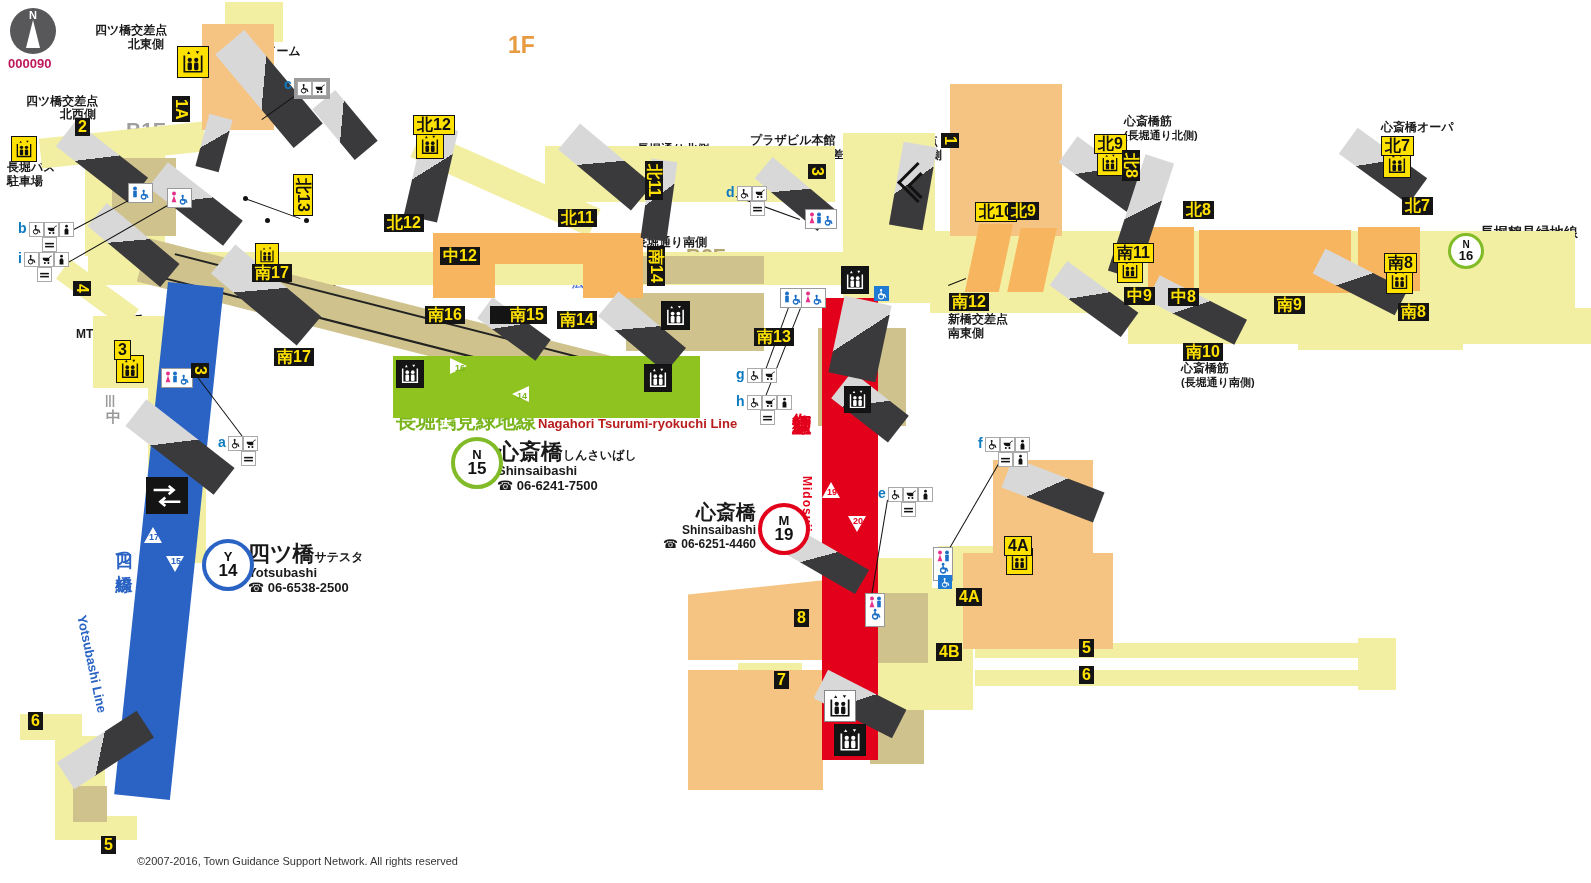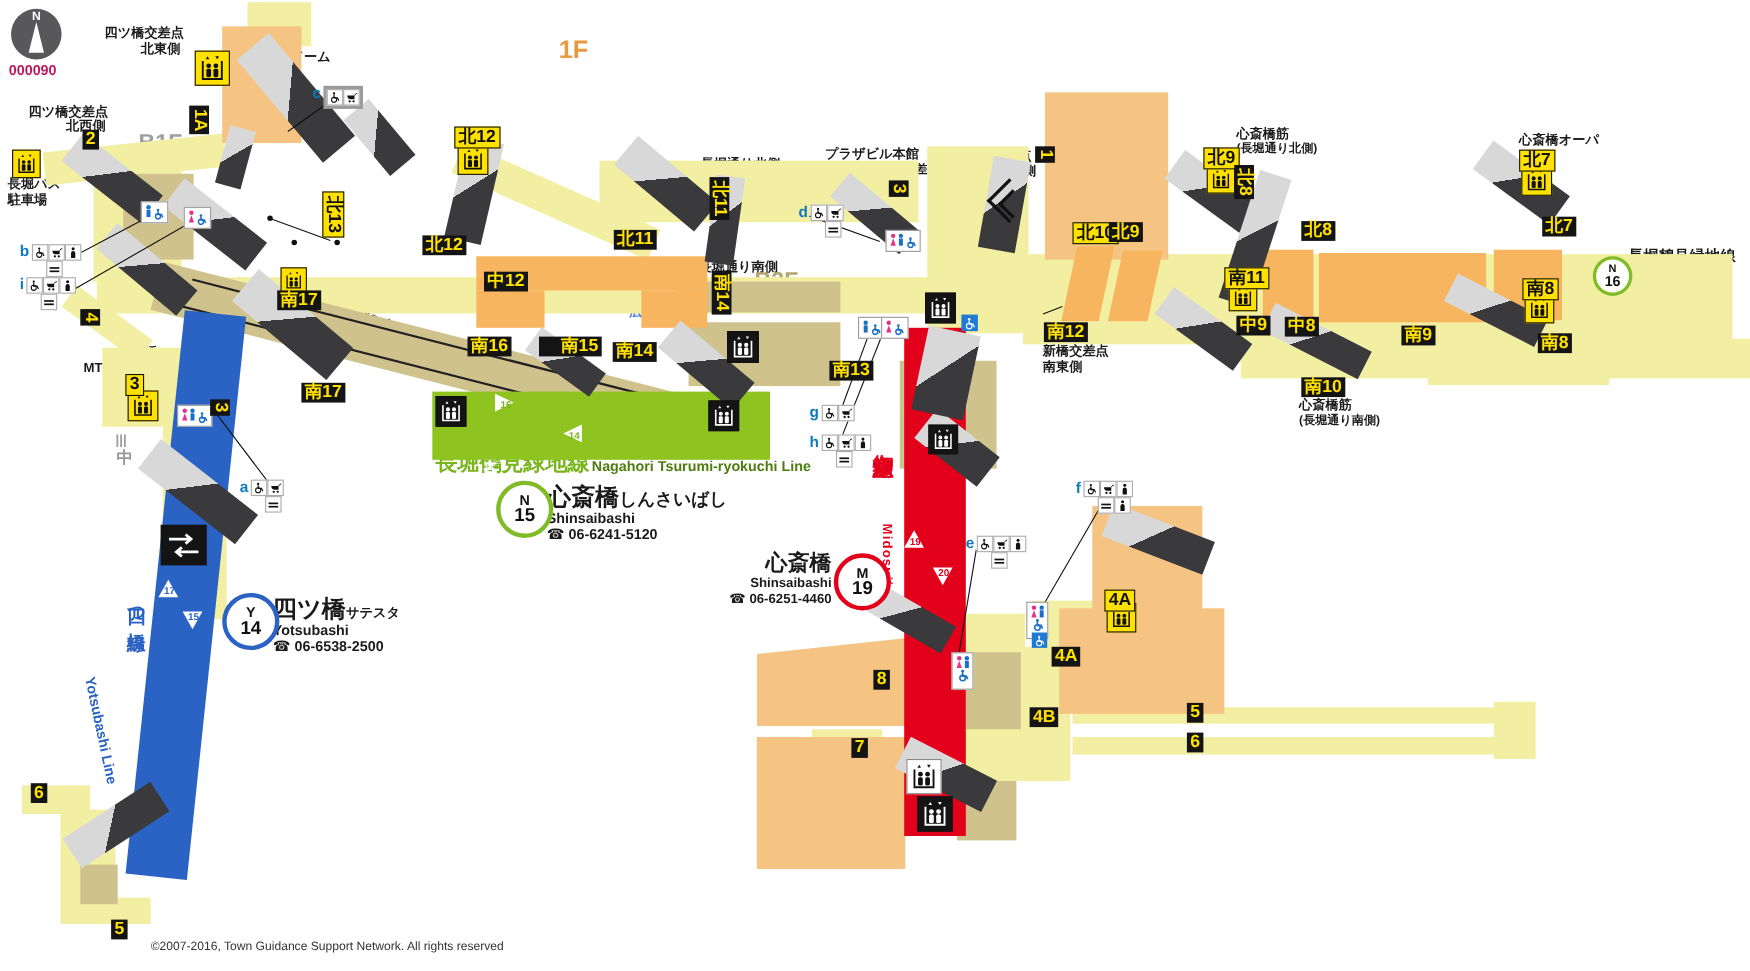--- a/index.html
+++ b/index.html
@@ -855,21 +855,21 @@
     <div class="lb" style="left: 924px; top: 203px; font-size: 16px; color: rgb(154, 154, 154); font-weight: bold;">≡</div>
     <div class="lb" style="left: 105px; top: 394px; font-size: 12px; color: rgb(154, 154, 154); font-weight: bold;">|||</div>
     <div class="lb" style="left: 106px; top: 408px; font-size: 15px; color: rgb(154, 154, 154); font-weight: bold;">中</div>
     <div class="lb" style="left: 75px; top: 788px; font-size: 15px; color: rgb(154, 154, 154); font-weight: bold;">南</div>
     <div class="lb" style="left: 76px; top: 802px; font-size: 12px; color: rgb(154, 154, 154); font-weight: bold;">|||</div>
     <div class="lb" style="left: 890px; top: 610px; font-size: 12px; color: rgb(154, 154, 154); font-weight: bold;">|||</div>
     <div class="lb" style="left: 882px; top: 626px; font-size: 14px; color: rgb(154, 154, 154); font-weight: bold;">南北</div>
     <div class="lb" style="left: 897px; top: 707px; font-size: 12px; color: rgb(154, 154, 154); font-weight: bold;">|||</div>
     <div class="lb" style="left: 892px; top: 722px; font-size: 14px; color: rgb(154, 154, 154); font-weight: bold;">南南</div>
     <div class="lb" style="left: 396px; top: 410px; font-size: 20px; color: rgb(122, 181, 29); font-weight: bold;">長堀鶴見緑地線</div>
-    <div class="lb" style="left: 538px; top: 417px; font-size: 13px; color: #4d7c0f; font-weight: bold;">Nagahori Tsurumi-ryokuchi Line</div>
+    <div class="lb" style="left: 538px; top: 417px; font-size: 13px; color: #b91c1c; font-weight: bold;">Nagahori Tsurumi-ryokuchi Line</div>
     <div class="lb vr" style="left: 791px; top: 398px; font-size: 19px; color: rgb(227, 0, 27); font-weight: bold;">御堂筋線</div>
     <div class="lb vr" style="left: 799px; top: 476px; font-size: 12px; color: rgb(227, 0, 27); font-weight: bold;">Midosuji Line</div>
     <div class="lb vr" style="left: 114px; top: 540px; font-size: 17px; color: rgb(42, 99, 196); font-weight: bold;">四つ橋線</div>
     <div class="lb" style="left: 88px; top: 614px; font-size: 13px; color: rgb(42, 99, 196); font-weight: bold; transform: rotate(78deg); transform-origin: left top;">Yotsubashi Line</div>
     <div class="lb" style="left: 1428px; top: 222px; font-size: 40px; color: rgb(34, 34, 34); font-weight: bold;">⇒</div>
     <div class="lb vr" style="left: 166px; top: 292px; font-size: 12px; color: rgb(255, 255, 255); font-weight: bold;">△西梅田</div>
     <div class="lb vr" style="left: 146px; top: 700px; font-size: 12px; color: rgb(255, 255, 255); font-weight: bold;">住之江公園▼</div>
     <div class="lb vr" style="left: 500px; top: 363px; font-size: 12px; color: rgb(255, 255, 255); font-weight: bold;">森ノ宮・京橋▶</div>
     <div class="lb vr" style="left: 438px; top: 391px; font-size: 12px; color: rgb(255, 255, 255); font-weight: bold;">◁大正</div>
     <div class="lb vr" style="left: 847px; top: 562px; font-size: 12px; color: rgb(255, 255, 255); font-weight: bold;">なんば・天王寺▼</div>
@@ -905,21 +905,21 @@
     </div>
     <div class="circle-badge" style="left: 202px; top: 539px; width: 44px; height: 44px; border: 4px solid rgb(42, 99, 196);">
       <div style="font-size: 13px;">Y</div>
       <div style="font-size: 17px;">14</div>
     </div>
     <div class="lb" style="left: 248px; top: 541px; font-size: 12px;"><span style="font-size: 22px; font-weight: bold;">四ツ橋</span><span style="font-size: 12px;">サテスタ</span><div style="font-size: 13px;">Yotsubashi</div><div style="font-size: 13px;">☎ 06-6538-2500</div></div>
     <div class="circle-badge" style="left: 451px; top: 437px; width: 44px; height: 44px; border: 4px solid rgb(130, 187, 40);">
       <div style="font-size: 13px;">N</div>
       <div style="font-size: 17px;">15</div>
     </div>
-    <div class="lb" style="left: 497px; top: 439px; font-size: 12px;"><span style="font-size: 22px; font-weight: bold;">心斎橋</span><span style="font-size: 16px;">しんさいばし</span><div style="font-size: 13px;">Shinsaibashi</div><div style="font-size: 13px;">☎ 06-6241-5120</div></div>
+    <div class="lb" style="left: 497px; top: 439px; font-size: 12px;"><span style="font-size: 22px; font-weight: bold;">心斎橋</span><span style="font-size: 12px;">しんさいばし</span><div style="font-size: 13px;">Shinsaibashi</div><div style="font-size: 13px;">☎ 06-6241-7500</div></div>
     <div class="circle-badge" style="left: 758px; top: 503px; width: 44px; height: 44px; border: 4px solid rgb(227, 0, 27);">
       <div style="font-size: 13px;">M</div>
       <div style="font-size: 17px;">19</div>
     </div>
     <div class="lb" style="left: 638px; top: 501px; width: 118px; text-align: right; font-size: 12px;">
       <div style="font-size: 20px; font-weight: bold;">心斎橋</div>
       <div style="font-size: 12px;">Shinsaibashi</div>
       <div style="font-size: 12px;">☎ 06-6251-4460</div>
     </div>
     <div class="circle-badge" style="left: 1448px; top: 233px; width: 30px; height: 30px; border: 3px solid rgb(130, 187, 40);">

